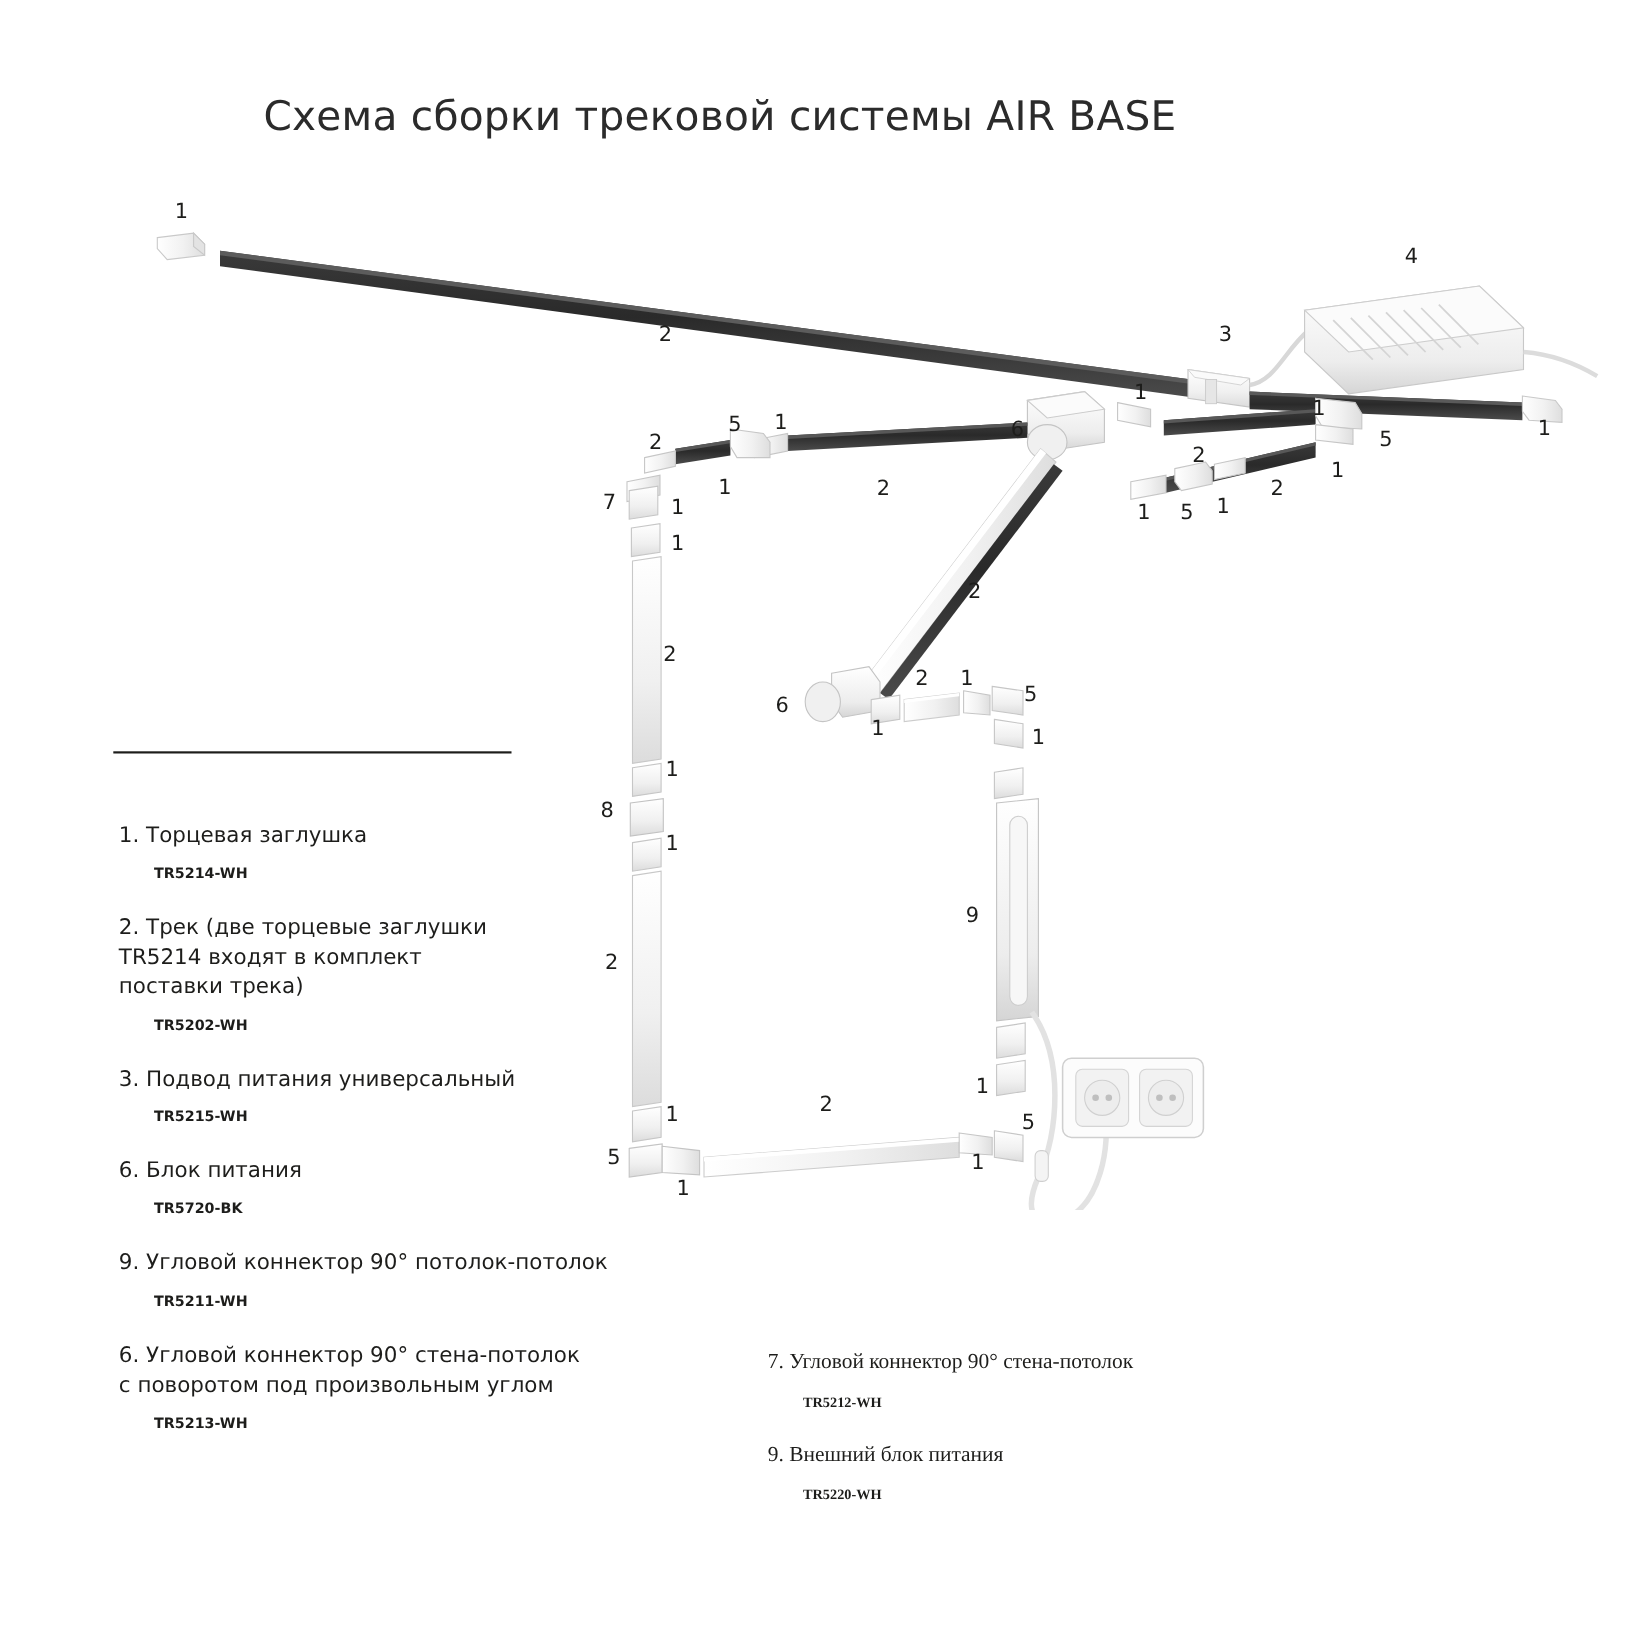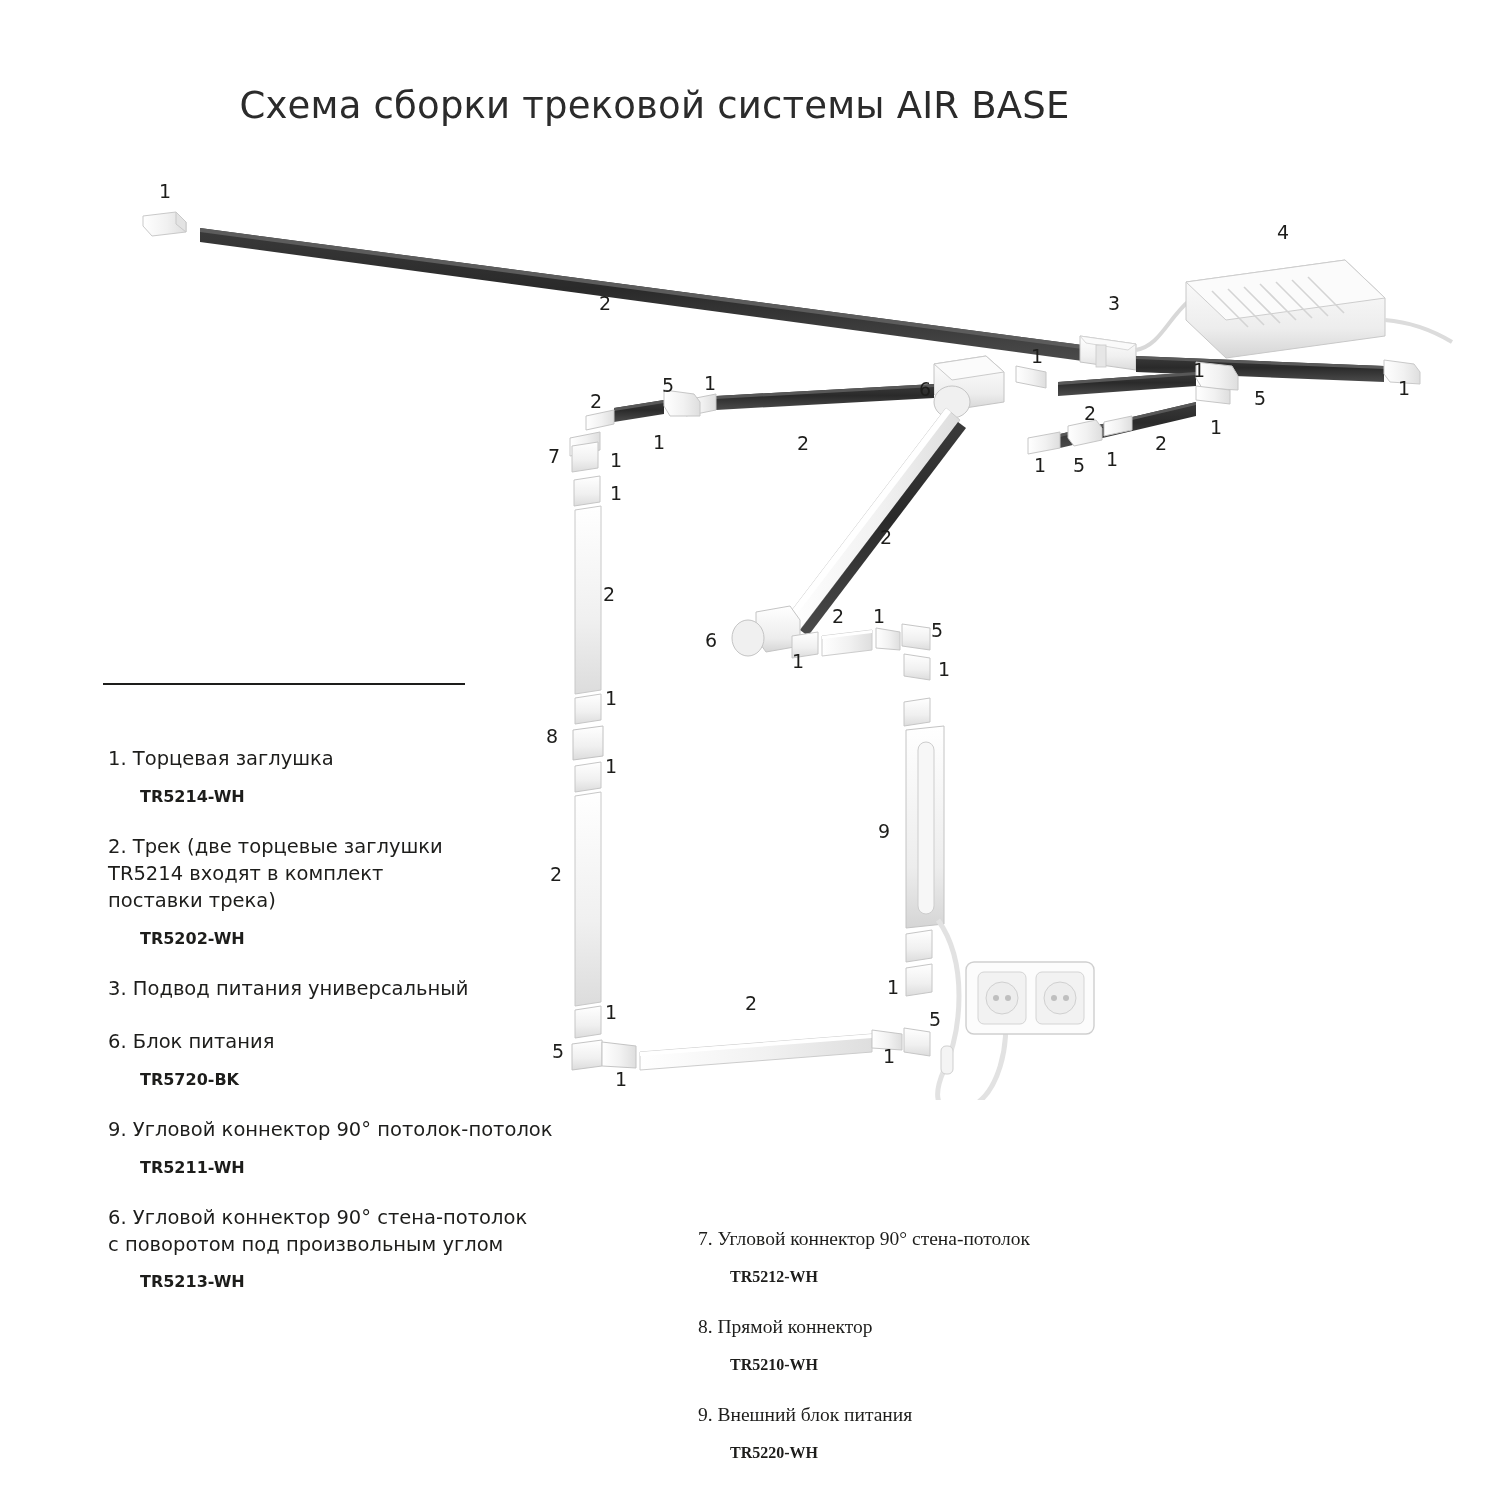--- a/index.html
+++ b/index.html
@@ -56,21 +56,21 @@
   .legend-item { margin-bottom: 26px; margin-top: 18px; }
   .legend-text {
     color: #1d1d1b;
     font-weight: 400;
     white-space: pre-line;
   }
   .legend-code {
     margin-top: 13px;
     margin-left: 32px;
     font-weight: bold;
-    font-size: 16px;
+    font-size: 13px;
     color: #1d1d1b;
   }
   .num-label {
     font-size: 19px;
     fill: #1d1d1b;
     font-family: "DejaVu Sans", sans-serif;
   }
 </style>
 </head>
 <body>
@@ -304,20 +304,21 @@
       <div class="legend-code">TR5214-WH</div>
     </div>
     <div class="legend-item">
       <div class="legend-text">2. Трек (две торцевые заглушки
 TR5214 входят в комплект
 поставки трека)</div>
       <div class="legend-code">TR5202-WH</div>
     </div>
     <div class="legend-item">
       <div class="legend-text">3. Подвод питания универсальный</div>
+      <div class="legend-code">TR5215-WH</div>
     </div>
     <div class="legend-item">
       <div class="legend-text">6. Блок питания</div>
       <div class="legend-code">TR5720-BK</div>
     </div>
     <div class="legend-item">
       <div class="legend-text">9. Угловой коннектор 90° потолок-потолок</div>
       <div class="legend-code">TR5211-WH</div>
     </div>
     <div class="legend-item">
@@ -325,20 +326,16 @@
 с поворотом под произвольным углом</div>
       <div class="legend-code">TR5213-WH</div>
     </div>
   </div>
 <div class="legend-col" id="legend-right">
     <div class="legend-item">
       <div class="legend-text">7. Угловой коннектор 90° стена-потолок</div>
       <div class="legend-code">TR5212-WH</div>
     </div>
     <div class="legend-item">
-      <div class="legend-text">8. Прямой коннектор</div>
-      <div class="legend-code">TR5210-WH</div>
-    </div>
-    <div class="legend-item">
       <div class="legend-text">9. Внешний блок питания</div>
       <div class="legend-code">TR5220-WH</div>
     </div>
   </div>
 
 </body></html>

